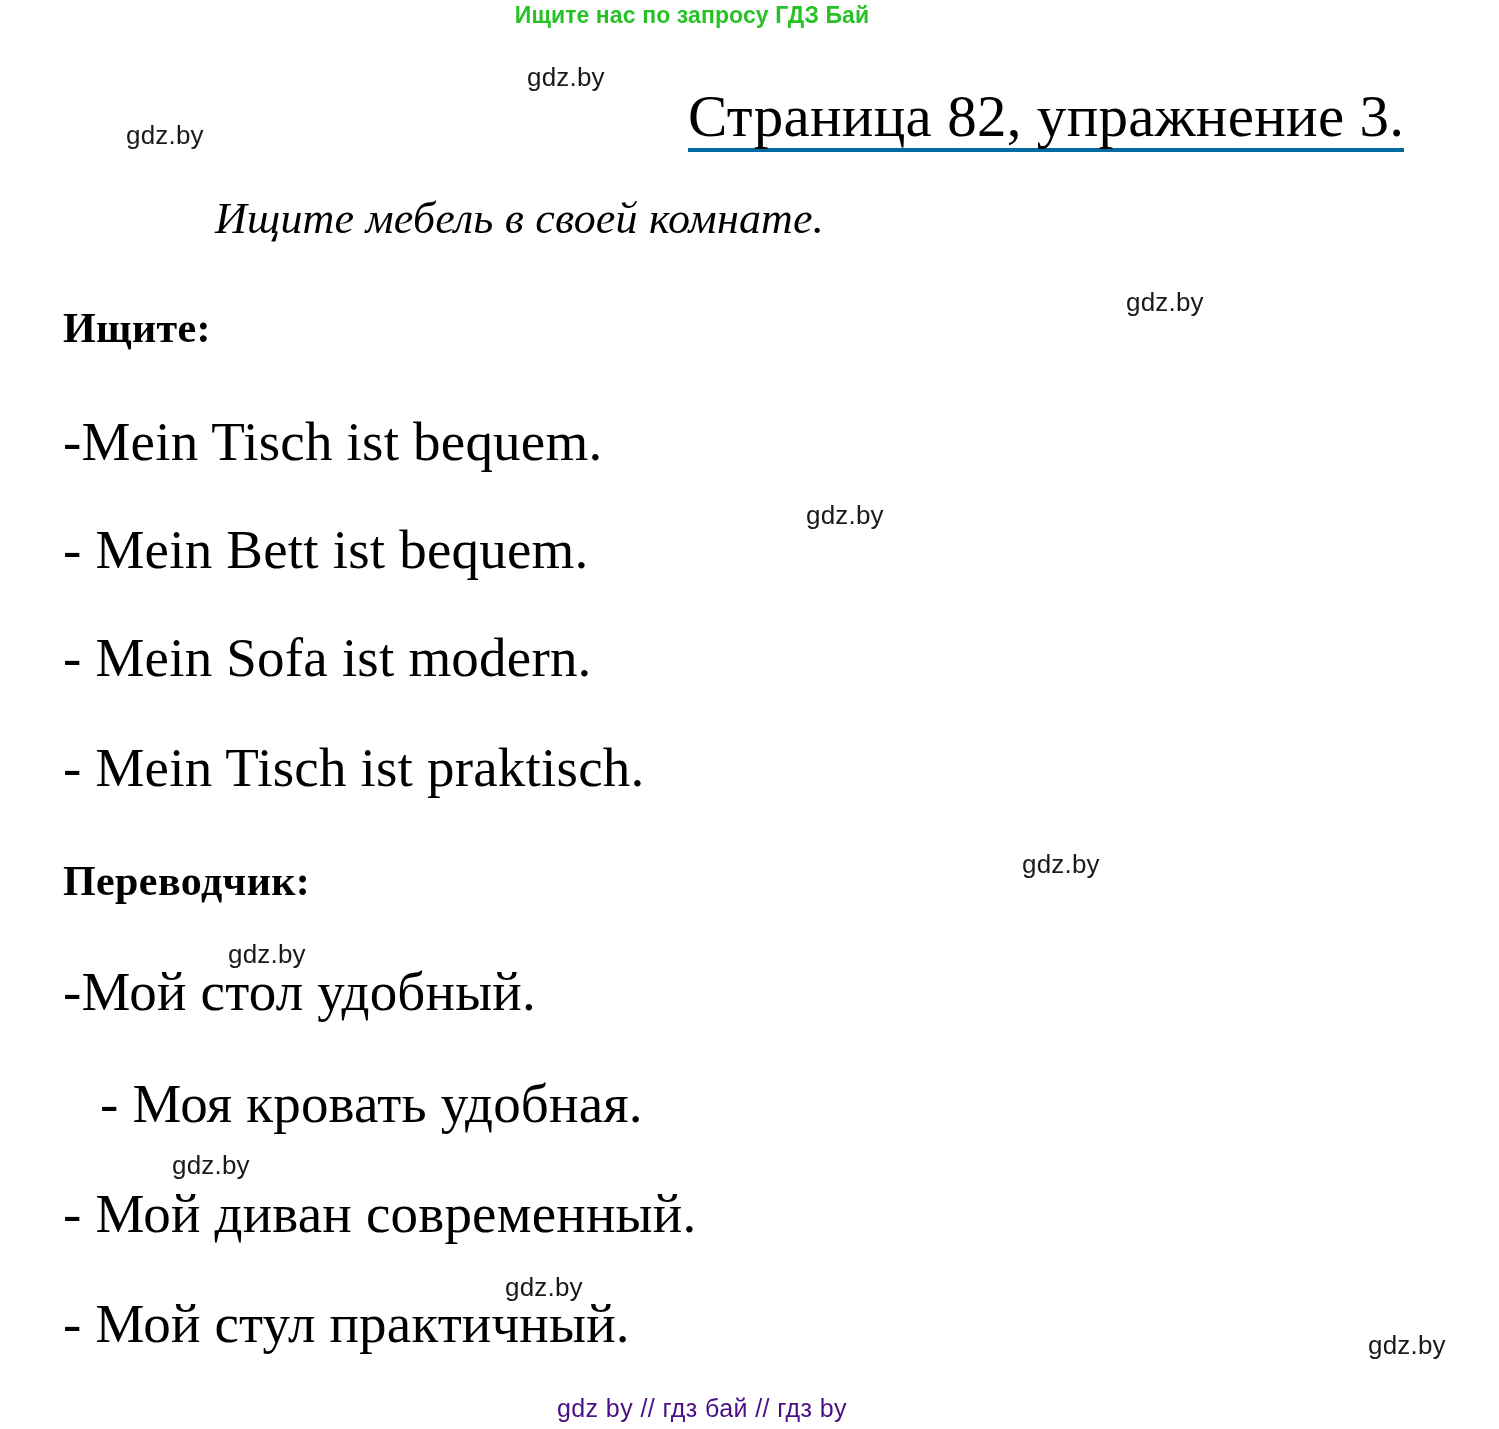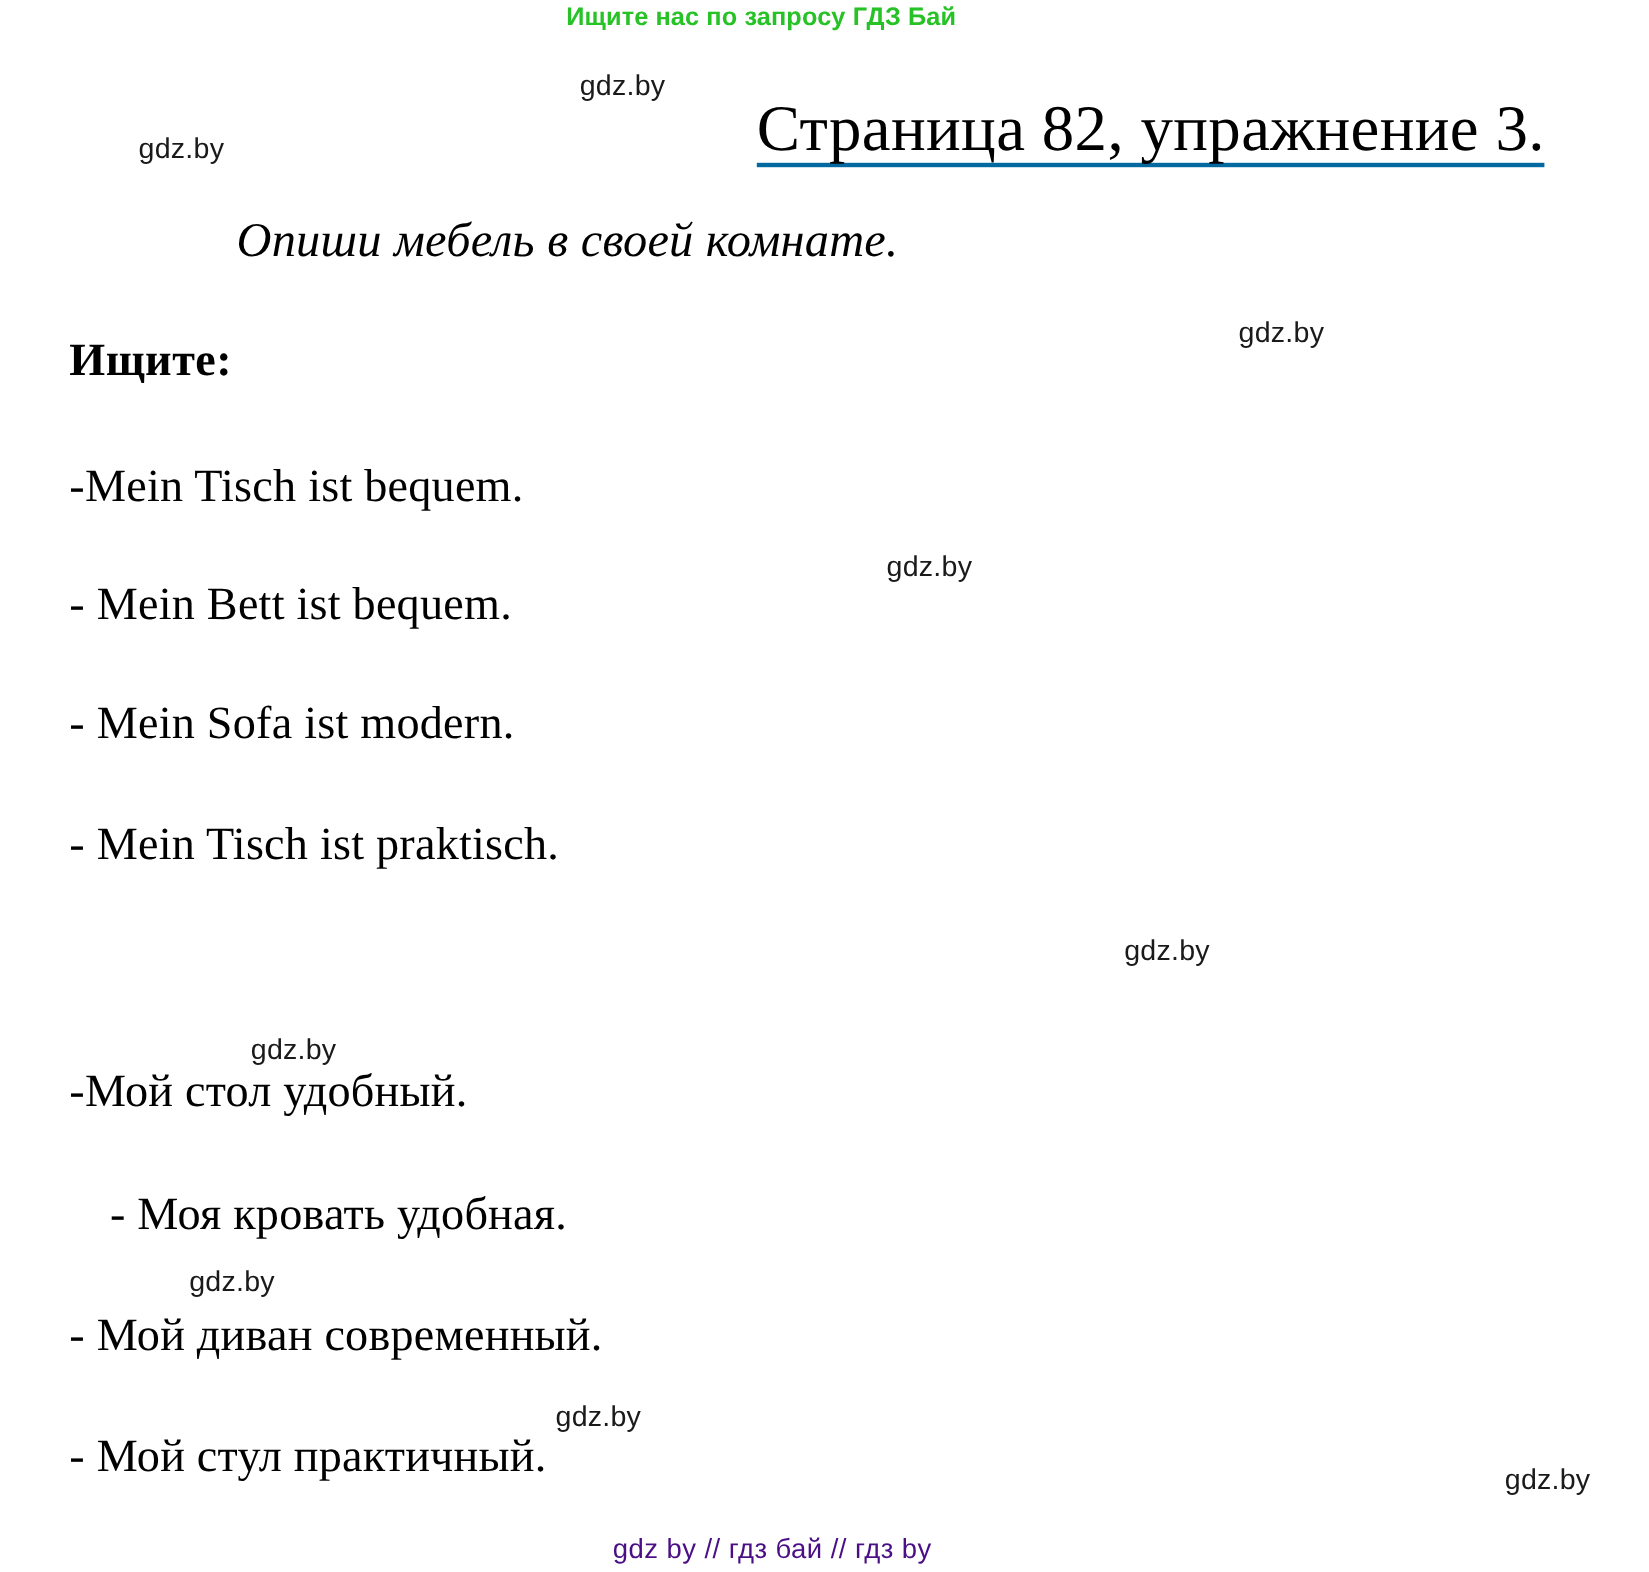--- a/index.html
+++ b/index.html
@@ -75,21 +75,21 @@
     white-space: nowrap;
     letter-spacing: 0.4px;
   }
   #heading-answer   { top: 302px; }
   #heading-translator { top: 855px; }
 
   
   .answer-line {
     position: absolute;
     left: 63px;
-    font-size: 42px;
+    font-size: 55px;
     line-height: 52px;
     white-space: nowrap;
     letter-spacing: 0.2px;
   }
 
   
   .answer-line[data-row="0"] { top: 416px; }
   .answer-line[data-row="1"] { top: 524px; }
   .answer-line[data-row="2"] { top: 632px; }
   .answer-line[data-row="3"] { top: 742px; }
@@ -137,29 +137,30 @@
 </style>
 </head>
 <body>
 
 <div class="page">
 
   <div class="promo-banner">Ищите нас по запросу ГДЗ Бай</div>
 
   <div class="exercise-title">Страница 82, упражнение 3.</div>
 
-  <div class="task-prompt">Опиши мебель в своей комнате.</div>
+  <div class="task-prompt">Ищите мебель в своей комнате.</div>
 
   <div class="section-heading" id="heading-answer">Ищите:</div>
 
   <div class="answer-line" data-row="0">-Mein Tisch ist bequem.</div>
   <div class="answer-line" data-row="1">- Mein Bett ist bequem.</div>
   <div class="answer-line" data-row="2">- Mein Sofa ist modern.</div>
   <div class="answer-line" data-row="3">- Mein Tisch ist praktisch.</div>
 
+  <div class="section-heading" id="heading-translator">Переводчик:</div>
 
   <div class="answer-line translate-line" data-row="0">-Мой стол удобный.</div>
   <div class="answer-line translate-line" data-row="1">- Моя кровать удобная.</div>
   <div class="answer-line translate-line" data-row="2">- Мой диван современный.</div>
   <div class="answer-line translate-line" data-row="3">- Мой стул практичный.</div>
 
   <div class="watermark" data-wm="0">gdz.by</div>
   <div class="watermark" data-wm="1">gdz.by</div>
   <div class="watermark" data-wm="2">gdz.by</div>
   <div class="watermark" data-wm="3">gdz.by</div>

